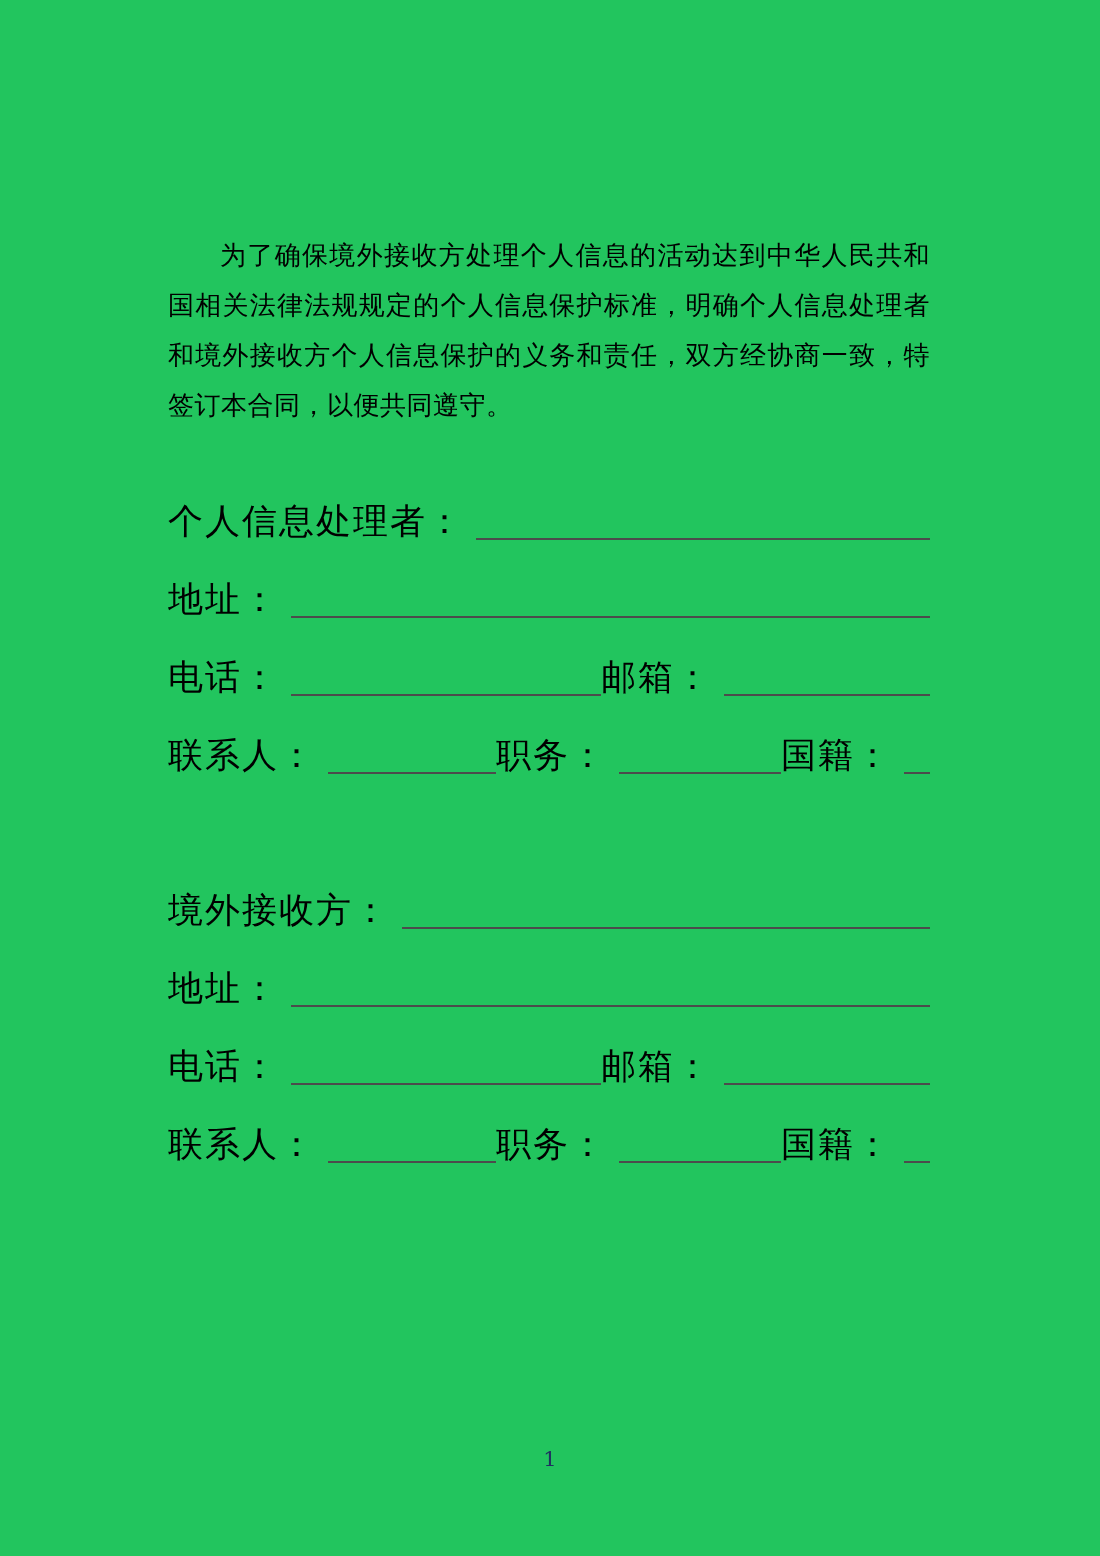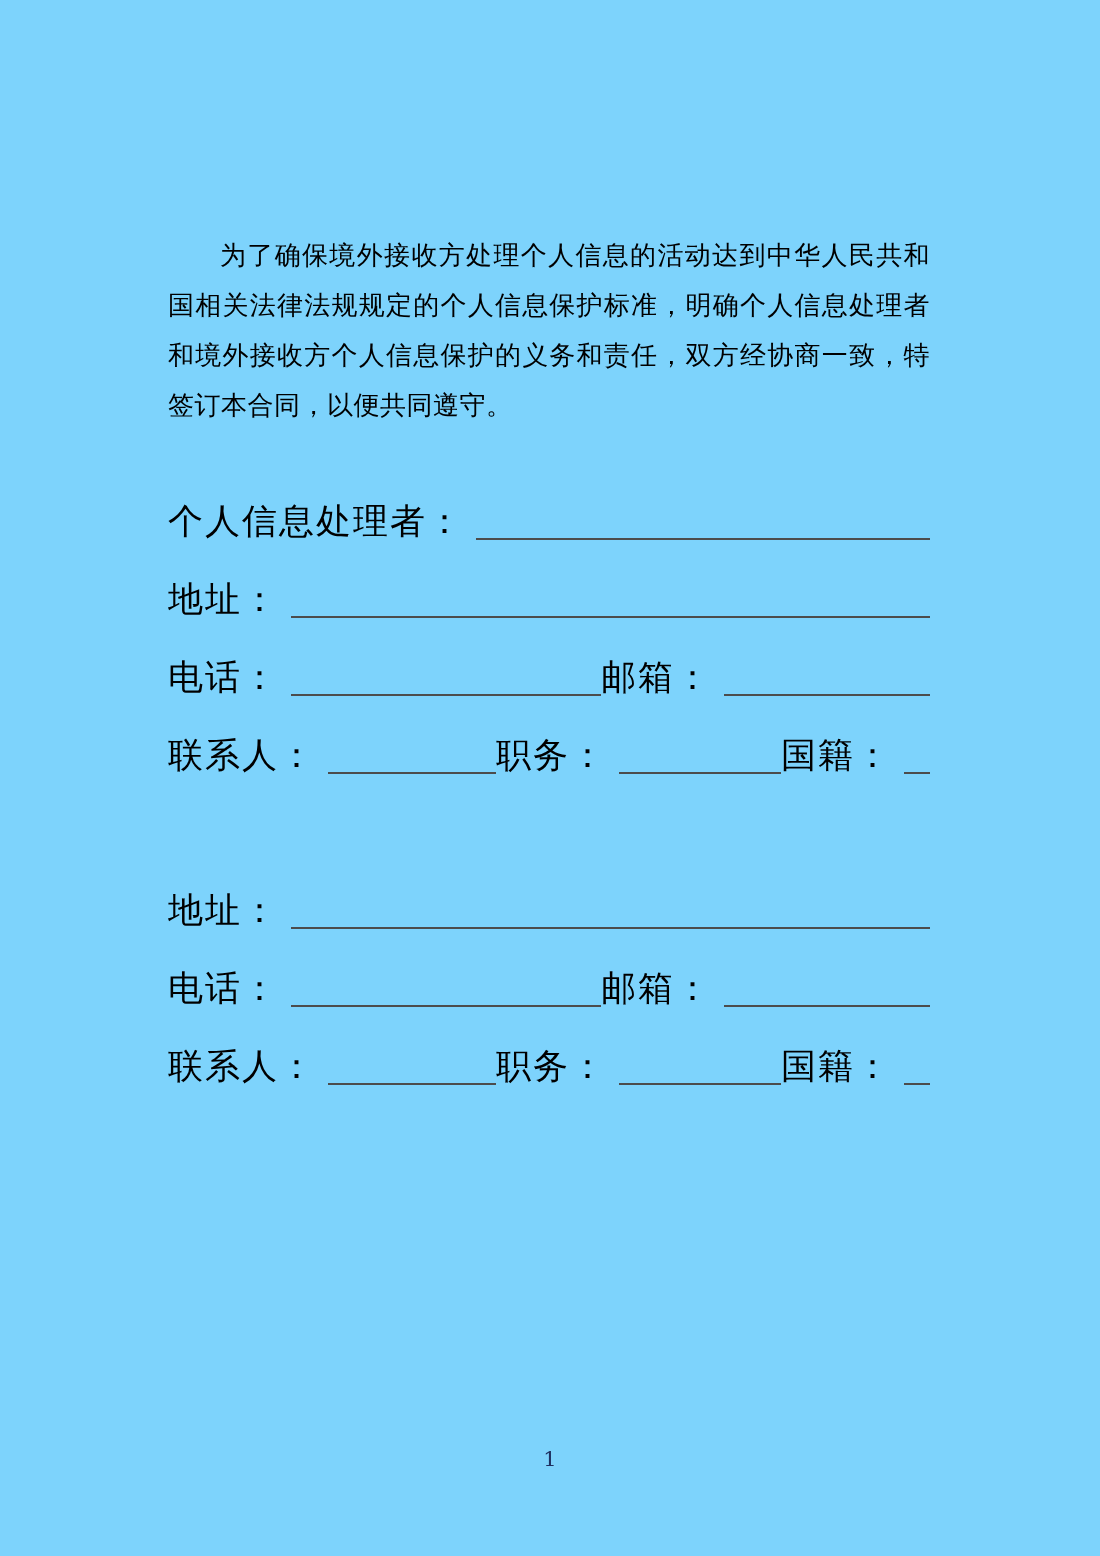--- a/index.html
+++ b/index.html
@@ -6,21 +6,21 @@
   html, body {
     width: 1100px;
     background: #ffffff;
     font-family: "DejaVu Serif", "Liberation Serif", serif;
     color: #000000;
   }
   .page {
     position: relative;
     width: 1100px;
     height: 1556px;
-    background: #7dd3fc;
+    background: #22c55e;
     padding: 230px 170px 0 168px;
     overflow: hidden;
   }
   .intro {
     font-size: 26px;
     line-height: 50px;
     letter-spacing: 0.5px;
     text-align: justify;
     text-indent: 52px;
     color: #000000;
@@ -91,20 +91,24 @@
       <span class="fill w-contact"></span>
       <span class="lbl">职务：</span>
       <span class="fill w-position"></span>
       <span class="lbl">国籍：</span>
       <span class="fill grow"></span>
     </div>
   </section>
 
   <section class="form-section sec-recipient">
     <div class="row">
+      <span class="lbl">境外接收方：</span>
+      <span class="fill grow"></span>
+    </div>
+    <div class="row">
       <span class="lbl">地址：</span>
       <span class="fill grow"></span>
     </div>
     <div class="row">
       <span class="lbl">电话：</span>
       <span class="fill w-phone"></span>
       <span class="lbl">邮箱：</span>
       <span class="fill grow"></span>
     </div>
     <div class="row">

